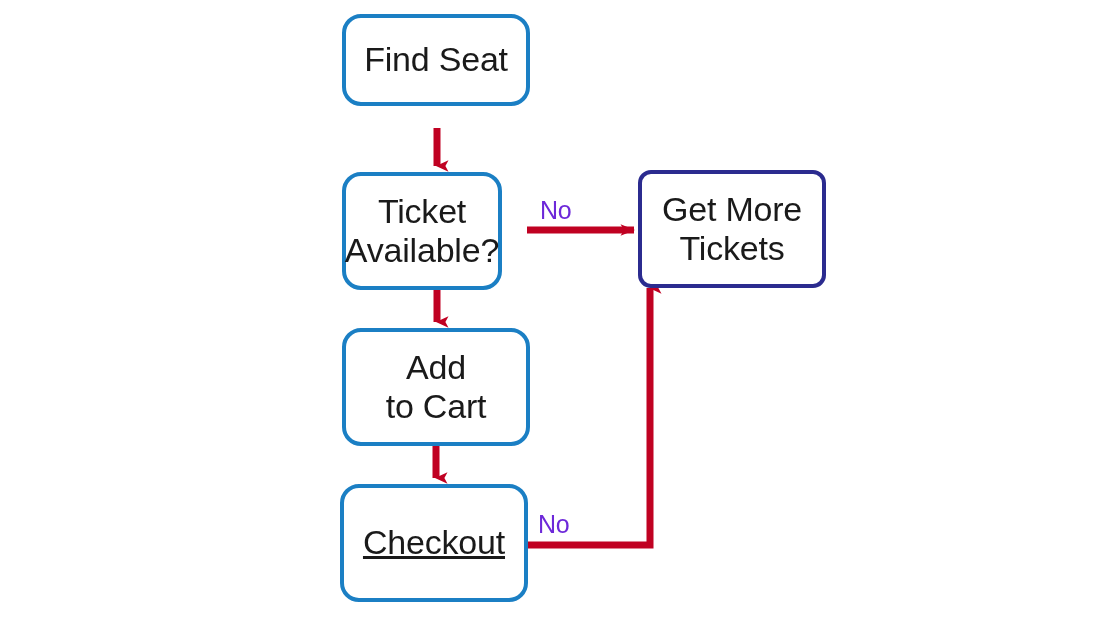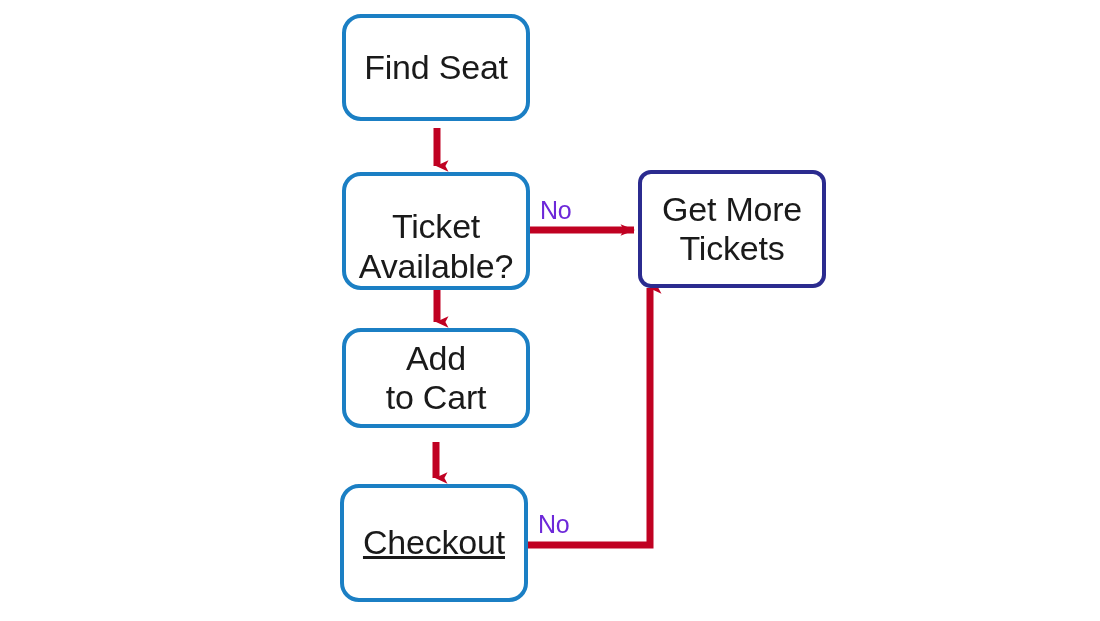--- a/index.html
+++ b/index.html
@@ -81,30 +81,30 @@
 
     <line x1="527" y1="230" x2="634" y2="230" stroke="#c00122" stroke-width="7" marker-end="url(#arrowRight)"></line>
 
     <line x1="437" y1="286" x2="437" y2="322" stroke="#c00122" stroke-width="7" marker-end="url(#arrowDown)"></line>
 
     <line x1="436" y1="442" x2="436" y2="478" stroke="#c00122" stroke-width="7" marker-end="url(#arrowDown)"></line>
 
     <path d="M526,545 L650,545 L650,288" fill="none" stroke="#c00122" stroke-width="7" stroke-linejoin="miter" marker-end="url(#arrowUp)"></path>
   </svg>
 
-  <div class="node node-process" style="left:342px; top:14px; width:188px; height:107px;">
+  <div class="node node-process" style="left:342px; top:14px; width:188px; height:92px;">
     <span>Find Seat</span>
   </div>
 
-  <div class="node node-process" style="left:342px; top:172px; width:188px; height:118px;align-items:flex-end;">
+  <div class="node node-process" style="left:342px; top:172px; width:160px; height:118px;">
     <span>Ticket
 Available?</span>
   </div>
 
-  <div class="node node-process" style="left:342px; top:328px; width:188px; height:100px;">
+  <div class="node node-process" style="left:342px; top:328px; width:188px; height:118px;">
     <span>Add
 to Cart</span>
   </div>
 
   <div class="node node-process" style="left:340px; top:484px; width:188px; height:118px;text-decoration:underline;">
     <span>Checkout</span>
   </div>
 
   <div class="node node-alt" style="left:638px; top:170px; width:188px; height:118px;">
     <span>Get More

